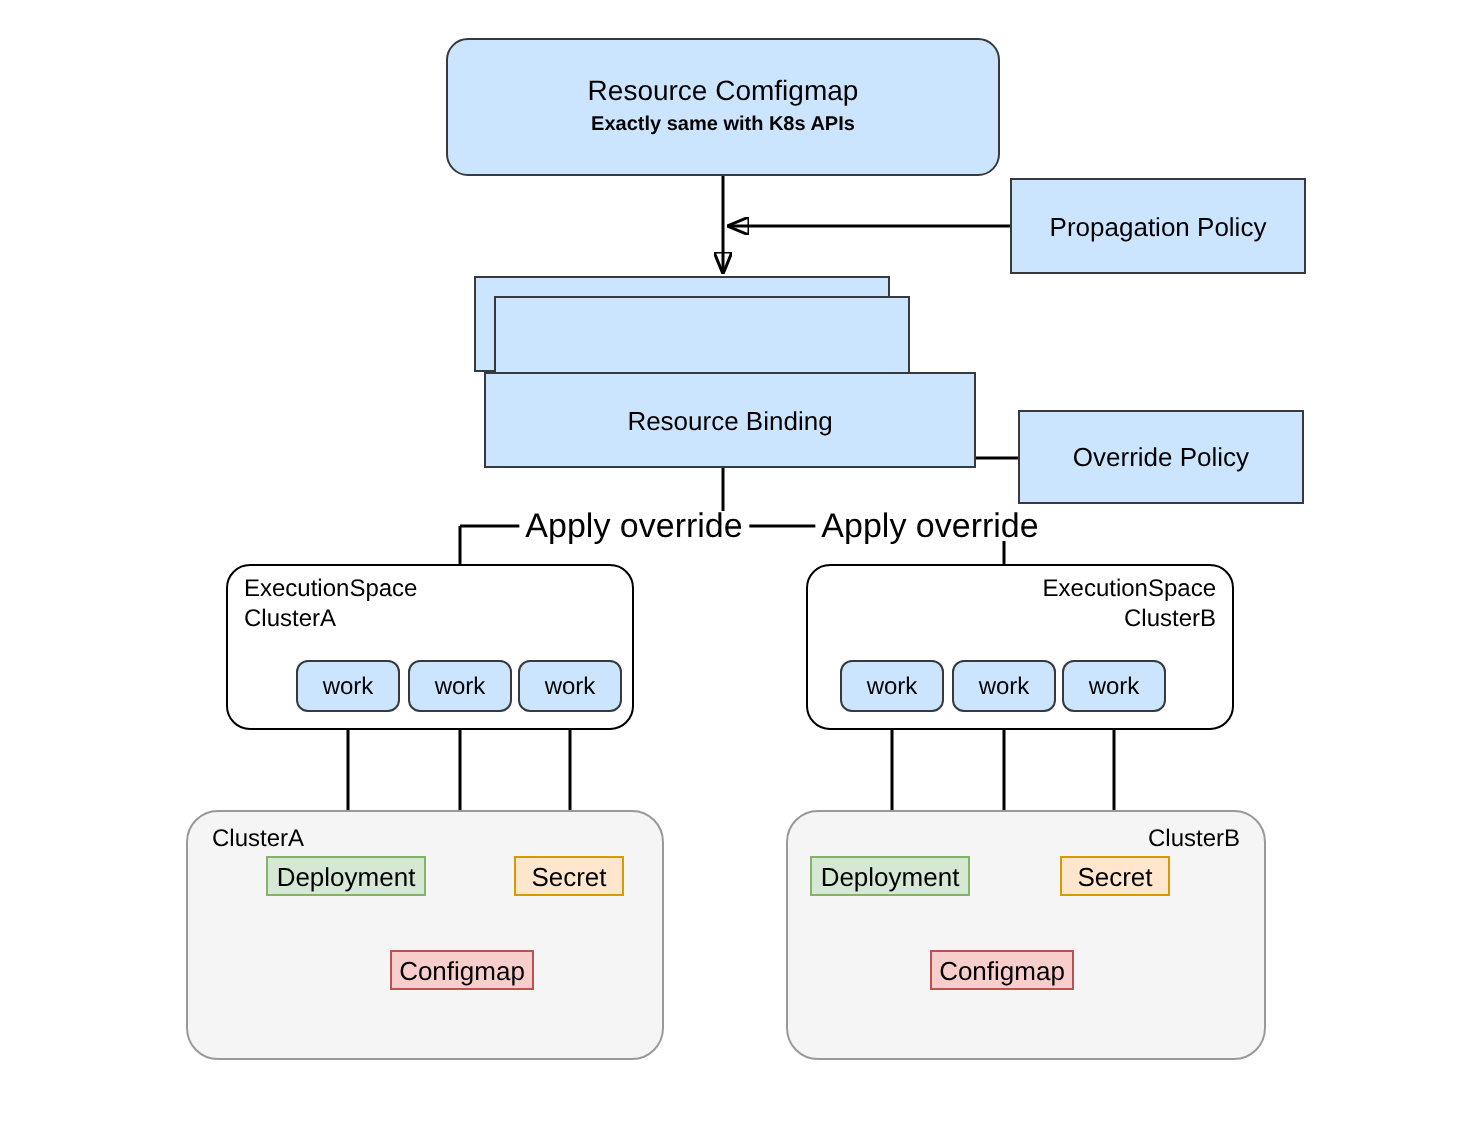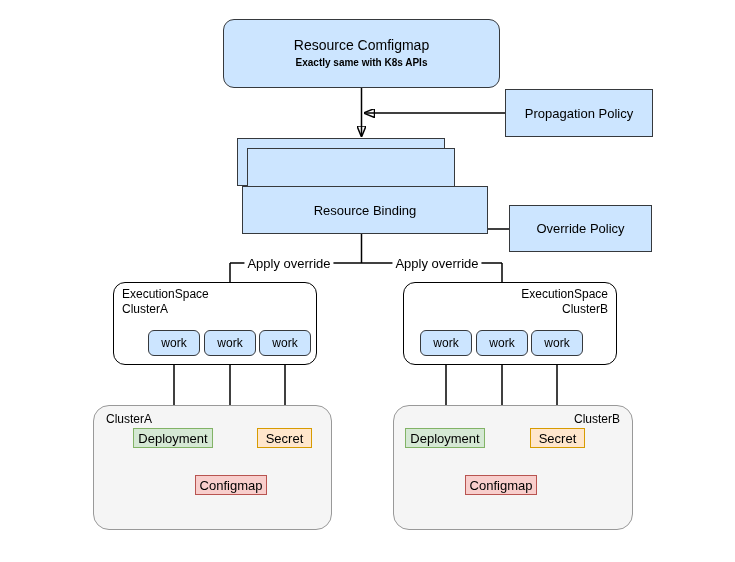--- a/index.html
+++ b/index.html
@@ -66,24 +66,25 @@
   #cluster-b .cl-label{right:12px;}
 
   .node.res{height:20px;border-radius:0;font-size:13px;}
   .res.green {background:var(--green-fill,#d5e8d4); border-color:var(--green-stroke,#82b366);}
   .res.orange{background:var(--orange-fill,#ffe6cc);border-color:var(--orange-stroke,#d79b00);}
   .res.red   {background:var(--red-fill,#f8cecc);  border-color:var(--red-stroke,#b85450);}
 
   .wire-label{
     position:absolute;
     background:var(--canvas-bg,#fff);
-    font-size:13px;line-height:15px;
+    font-size:17px;line-height:15px;
     padding:0 3px;
     transform:translate(-50%,-50%);
     white-space:nowrap;
+    margin-left:28px;
   }
 </style>
 </head>
 <body>
 
 <div class="canvas">
 
   <svg class="wires" viewBox="0 0 735 562">
     <defs>
       <marker id="ah" markerWidth="11" markerHeight="9" refX="10" refY="4.5" orient="auto" markerUnits="userSpaceOnUse">

